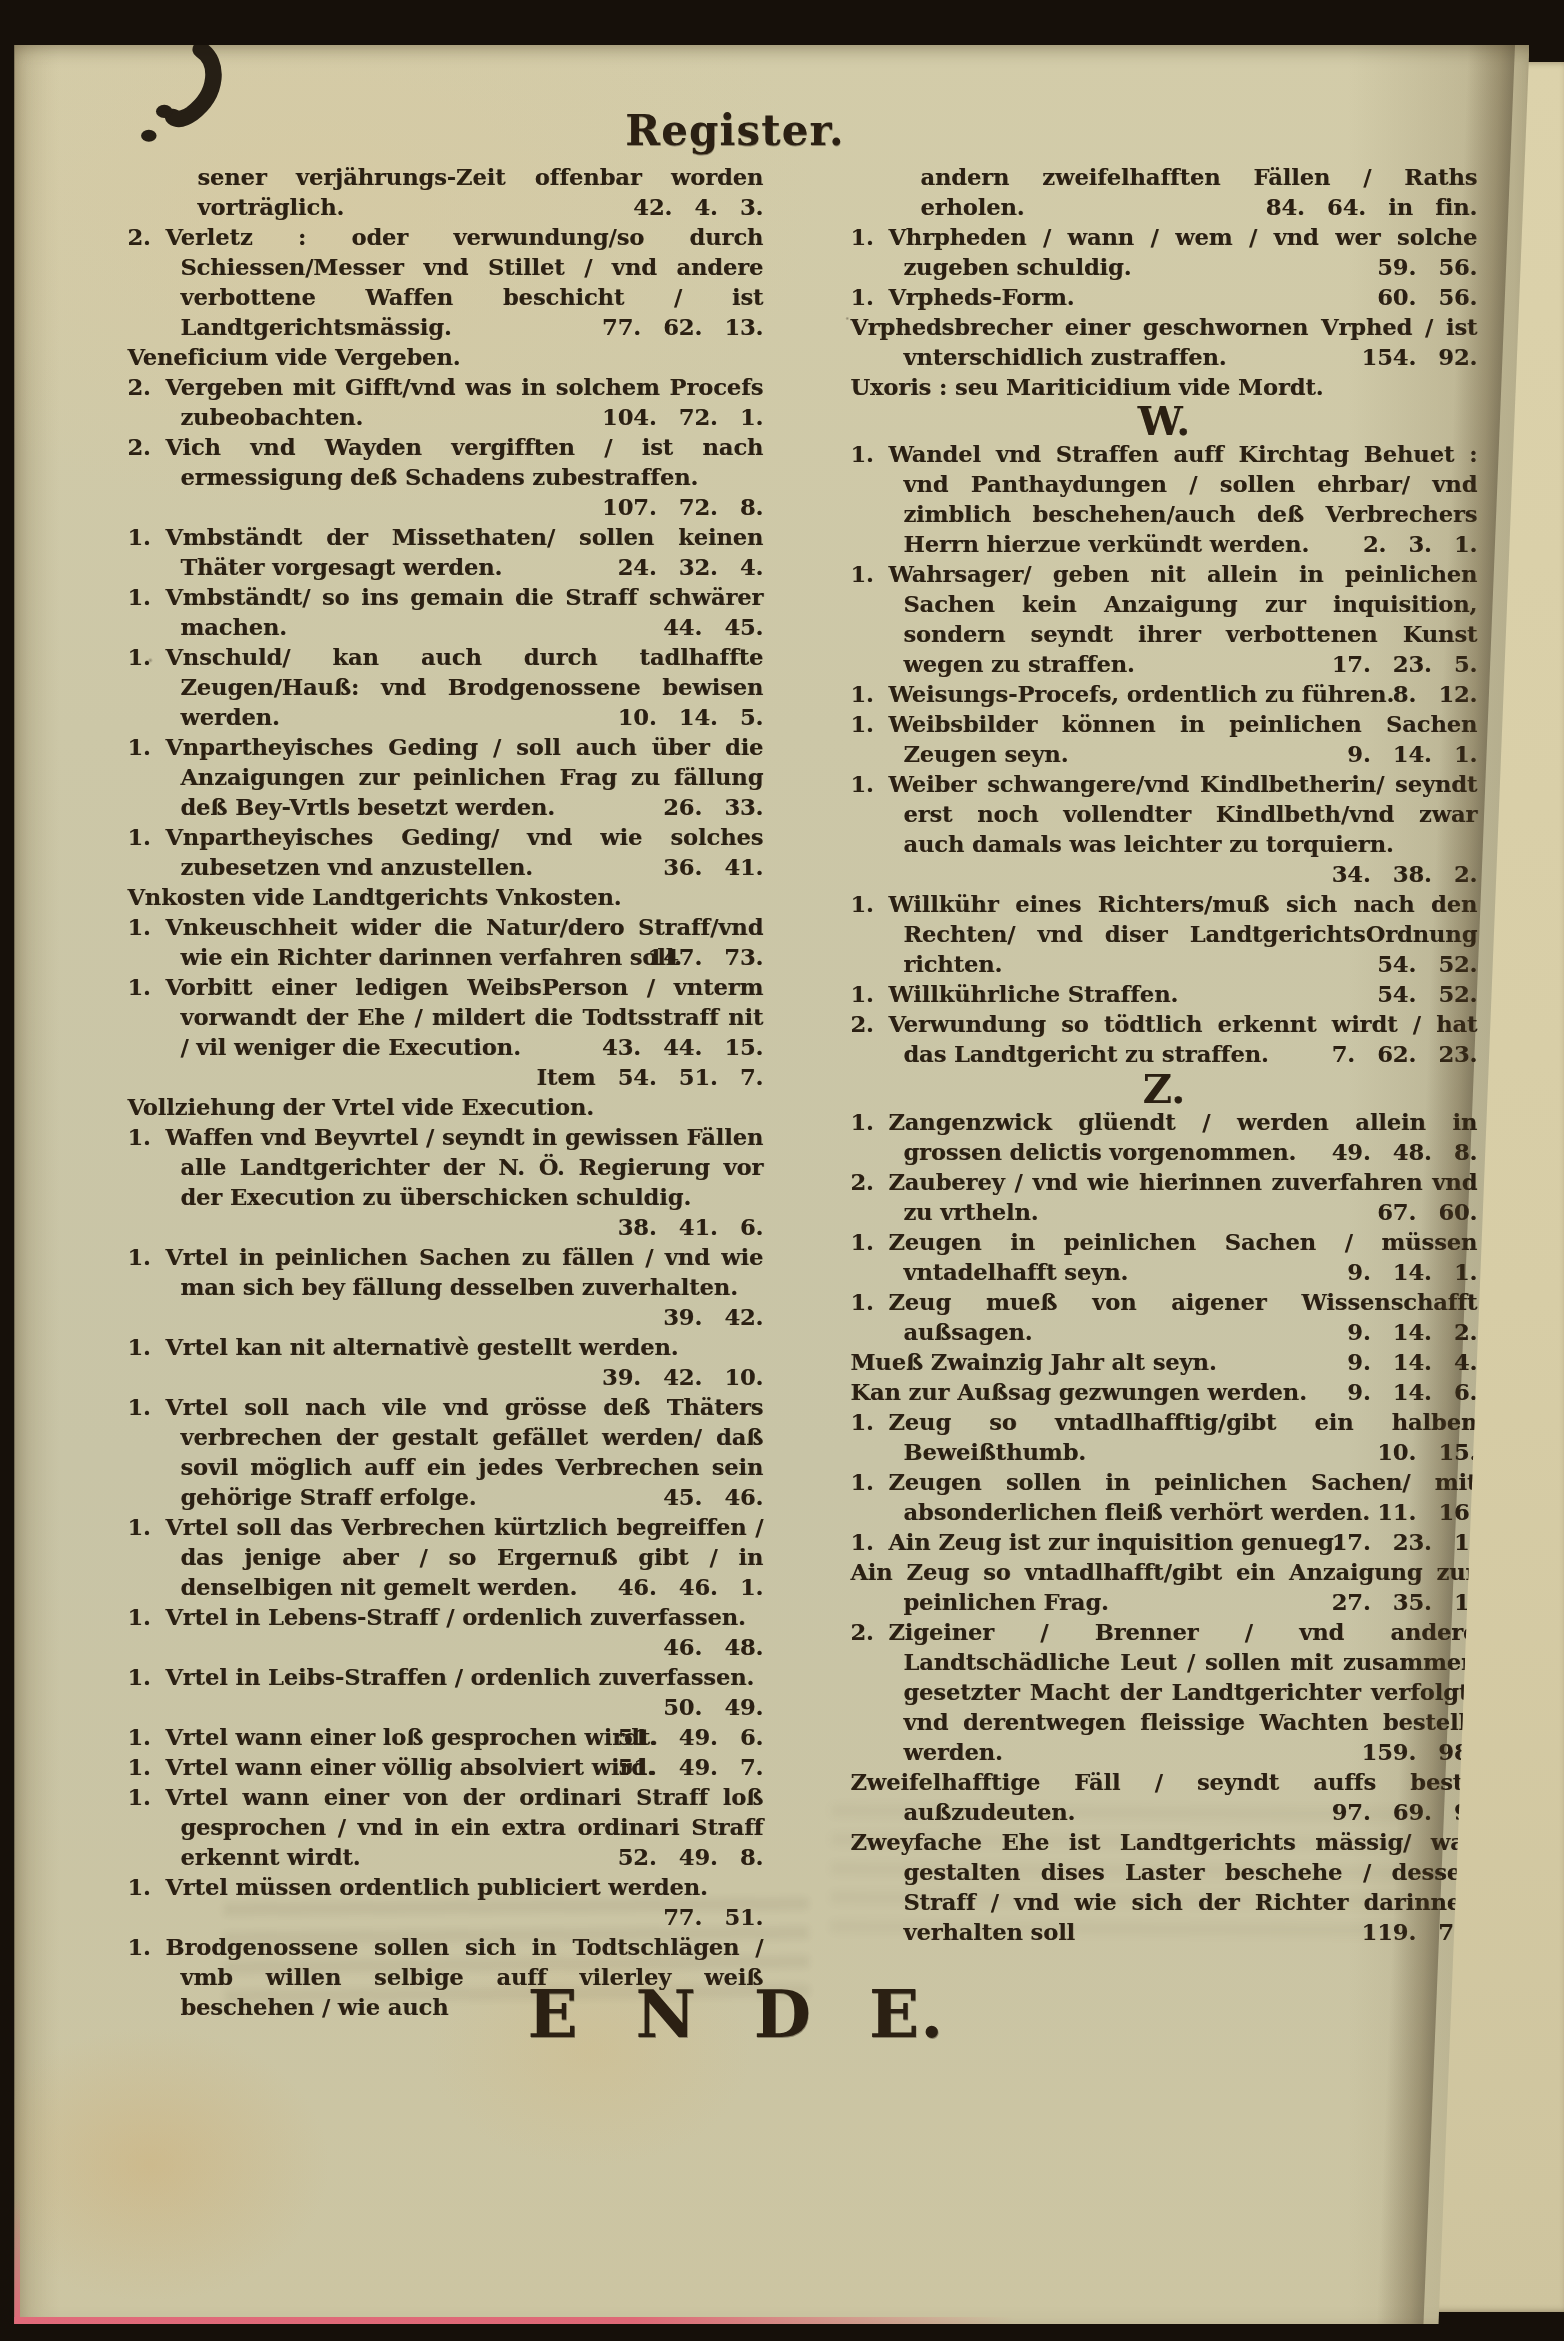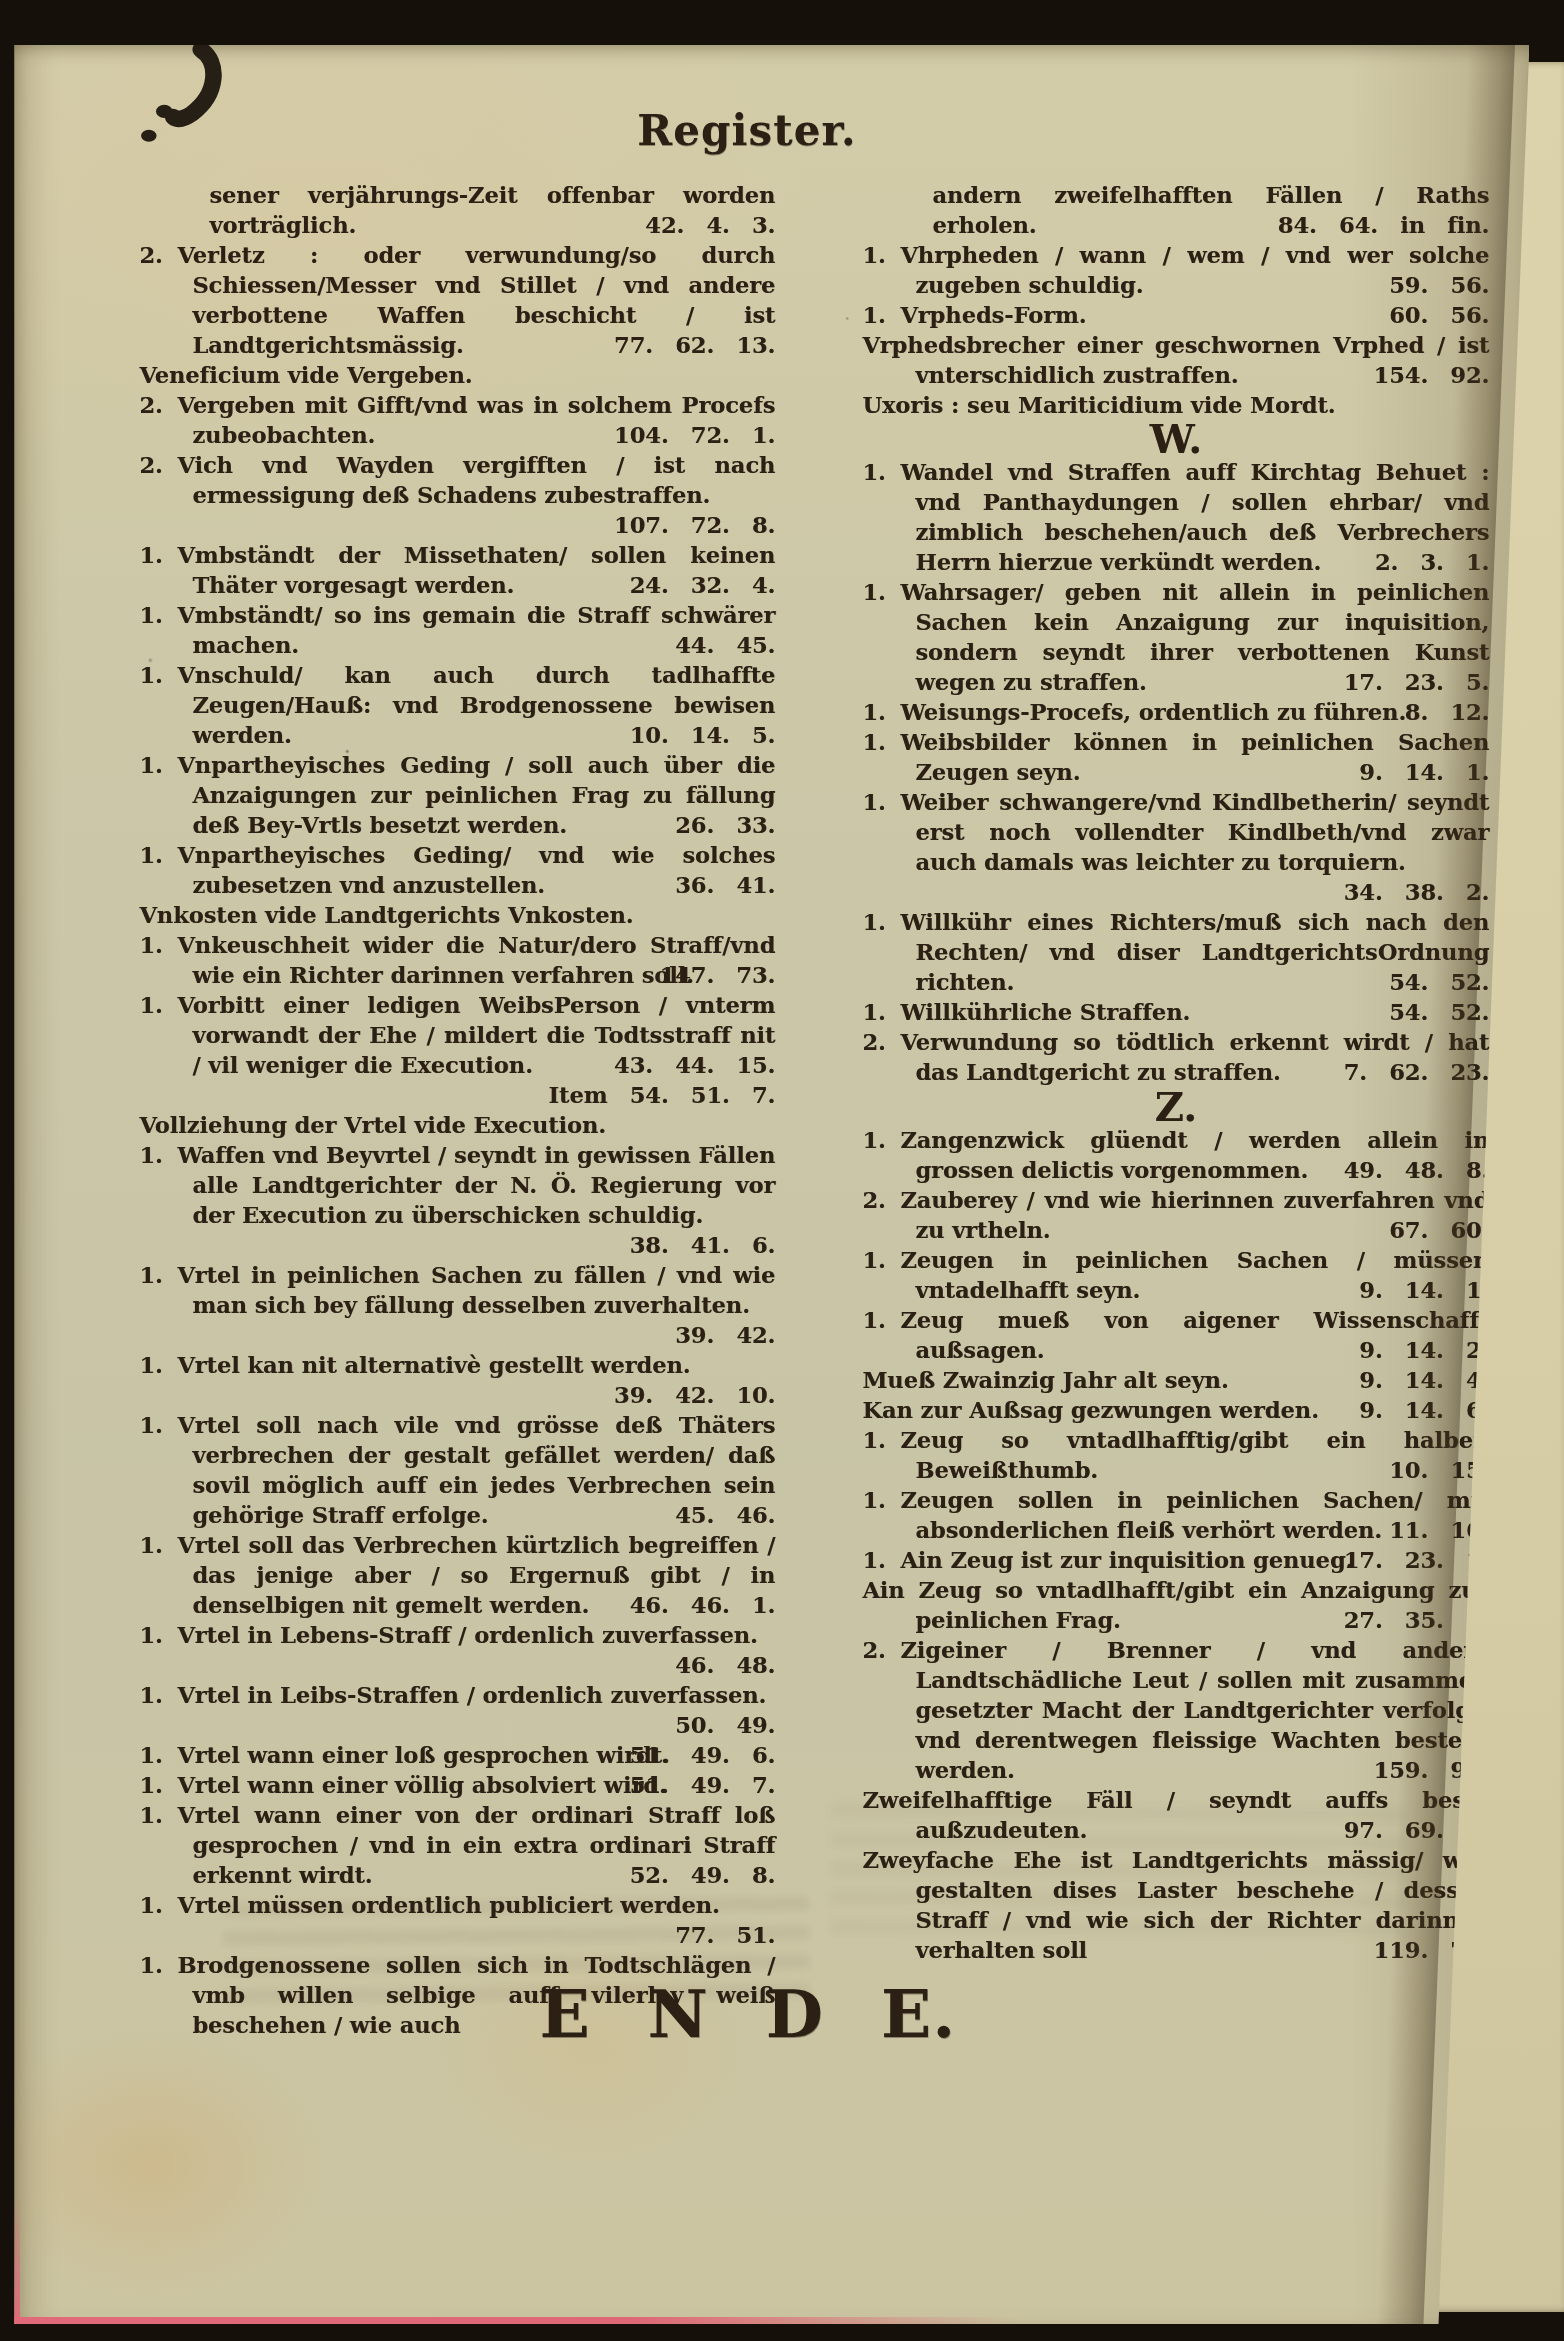--- a/index.html
+++ b/index.html
@@ -43,28 +43,28 @@
     background:linear-gradient(0deg,#e06a7a,rgba(224,106,122,0));
   }
   .ink-mark{position:absolute;left:116px;top:-12px;width:105px;height:127px;opacity:.94;}
   
   .ghost{position:absolute;filter:blur(3.9px);pointer-events:none;}
   .ghost-a{left:210px;top:1855px;width:585px;height:116px;opacity:.8;transform:rotate(-.6deg);
     background:repeating-linear-gradient(180deg, rgba(95,85,60,.11) 0 13.3px, rgba(95,85,60,0) 13.3px 29px);}
   .ghost-b{left:817px;top:1761px;width:574px;height:138px;opacity:.5;transform:rotate(.4deg);
     background:repeating-linear-gradient(180deg, rgba(95,85,60,.10) 0 13.3px, rgba(95,85,60,0) 13.3px 29px);}
 
-  .content{position:absolute;left:113px;top:8.8px;width:1350px;height:2253px;color:#2b2013;margin-left:12px;}
+  .content{position:absolute;left:113px;top:8.8px;width:1350px;height:2253px;color:#2b2013;}
   .page-heading{
     position:absolute;top:52px;left:0;width:1215px;margin:0;text-align:center;
     font-size:42px;font-weight:700;letter-spacing:1.1px;
     text-shadow:0.4px 0.5px 0.4px rgba(43,32,19,.4);
   }
   .col{
-    position:absolute;top:126px;font-size:22.6px;line-height:30px;font-weight:700;
+    position:absolute;top:108px;font-size:22.6px;line-height:30px;font-weight:700;
     text-align:justify;letter-spacing:-0.1px;
     text-shadow:0.3px 0.4px 0.3px rgba(43,32,19,.42);
   }
   .col-left{left:0;width:636px;}
   .col-right{left:723px;width:627px;}
   .entry{padding-left:53px;text-indent:-53px;margin:0;}
   .entry::after{content:"";display:block;clear:both;}
   .entry.cont{padding-left:70px;text-indent:0;}
   .num{display:inline-block;min-width:38px;text-indent:0;}
   .refs{float:right;word-spacing:14.4px;padding-left:12px;white-space:nowrap;}

